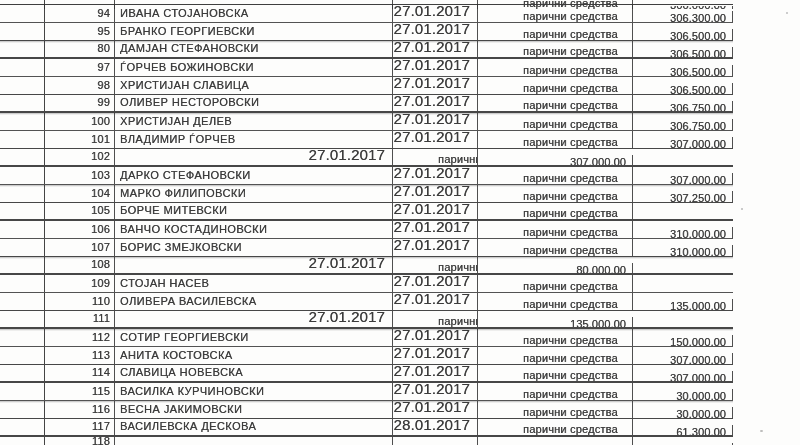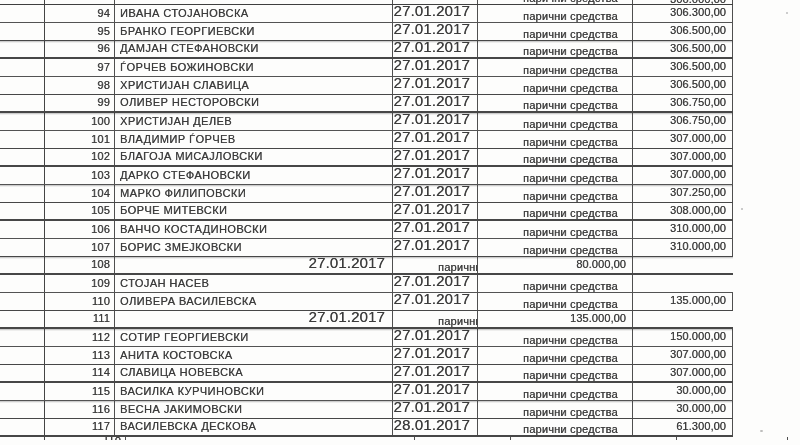--- a/index.html
+++ b/index.html
@@ -47,28 +47,28 @@
   .cell.date{
     justify-content:flex-end;align-items:flex-start;
     padding:0.5px 7px 0 0;font-size:15px;letter-spacing:0.15px;
   }
   .cell.type{
     align-items:flex-end;padding-left:4px;
     font-size:11px;letter-spacing:0.2px;line-height:9.5px;margin-left:41px;
   }
   .cell.amount{
     justify-content:flex-end;align-items:flex-start;
-    padding:2.5px 6px 0 0;font-size:11px;letter-spacing:0.1px;
+    padding:2.5px 6px 0 0;font-size:11px;letter-spacing:0.1px;margin-top:6px;
   }
   
   .row.partial-top{height:4.5px;border-bottom:1.9px solid rgba(42,42,42,0.9);}
   .row.partial-top .clip-bottom{display:block;margin-top:-7px;}
   .row.partial-top .clip-tip{display:block;margin-top:-8.5px;}
   
-  .row.partial-bottom{height:3.5px;border-bottom:none;gap:11px;}
+  .row.partial-bottom{height:3.5px;border-bottom:none;}
   .row.partial-bottom .clip-top{display:block;margin-top:1px;}
   
   .speck{position:absolute;background:rgba(70,70,70,0.35);border-radius:50%;}
 </style>
 </head>
 <body>
 
 <div class="page">
   <div class="sheet-table">
 
@@ -97,21 +97,21 @@
         <div class="row">
     <div class="cell spill"></div>
     <div class="cell num">95</div>
     <div class="cell name">БРАНКО  ГЕОРГИЕВСКИ</div>
     <div class="cell date">27.01.2017</div>
     <div class="cell type">парични средства</div>
     <div class="cell amount">306.500,00</div>
   </div>
         <div class="row">
     <div class="cell spill"></div>
-    <div class="cell num">96</div>
+    <div class="cell num">80</div>
     <div class="cell name">ДАМЈАН СТЕФАНОВСКИ</div>
     <div class="cell date">27.01.2017</div>
     <div class="cell type">парични средства</div>
     <div class="cell amount">306.500,00</div>
   </div>
         <div class="row">
     <div class="cell spill"></div>
     <div class="cell num">97</div>
     <div class="cell name">ЃОРЧЕВ  БОЖИНОВСКИ</div>
     <div class="cell date">27.01.2017</div>
@@ -146,21 +146,20 @@
     <div class="cell spill"></div>
     <div class="cell num">101</div>
     <div class="cell name">ВЛАДИМИР ЃОРЧЕВ</div>
     <div class="cell date">27.01.2017</div>
     <div class="cell type">парични средства</div>
     <div class="cell amount">307.000,00</div>
   </div>
         <div class="row">
     <div class="cell spill"></div>
     <div class="cell num">102</div>
-    <div class="cell name">БЛАГОЈА МИСАЈЛОВСКИ</div>
     <div class="cell date">27.01.2017</div>
     <div class="cell type">парични средства</div>
     <div class="cell amount">307.000,00</div>
   </div>
         <div class="row">
     <div class="cell spill"></div>
     <div class="cell num">103</div>
     <div class="cell name">ДАРКО  СТЕФАНОВСКИ</div>
     <div class="cell date">27.01.2017</div>
     <div class="cell type">парични средства</div>
@@ -173,21 +172,20 @@
     <div class="cell date">27.01.2017</div>
     <div class="cell type">парични средства</div>
     <div class="cell amount">307.250,00</div>
   </div>
         <div class="row">
     <div class="cell spill"></div>
     <div class="cell num">105</div>
     <div class="cell name">БОРЧЕ МИТЕВСКИ</div>
     <div class="cell date">27.01.2017</div>
     <div class="cell type">парични средства</div>
-    <div class="cell amount">308.000,00</div>
   </div>
         <div class="row">
     <div class="cell spill"></div>
     <div class="cell num">106</div>
     <div class="cell name">ВАНЧО КОСТАДИНОВСКИ</div>
     <div class="cell date">27.01.2017</div>
     <div class="cell type">парични средства</div>
     <div class="cell amount">310.000,00</div>
   </div>
         <div class="row">

